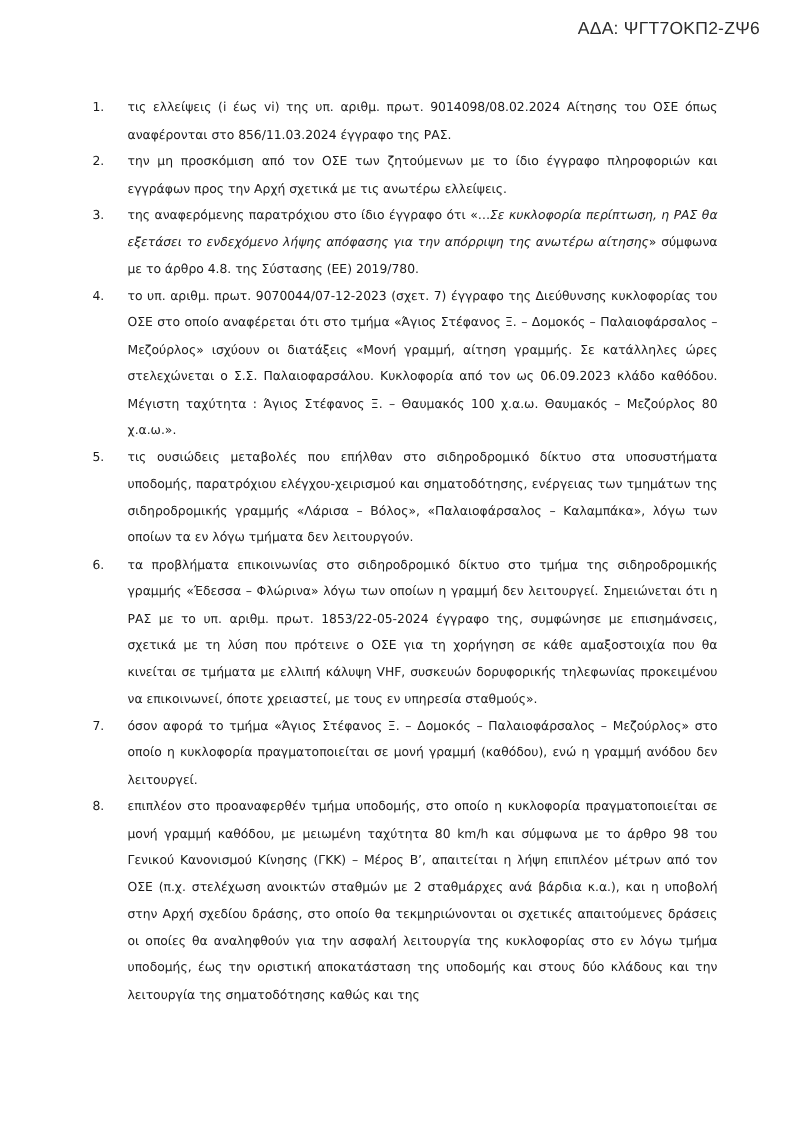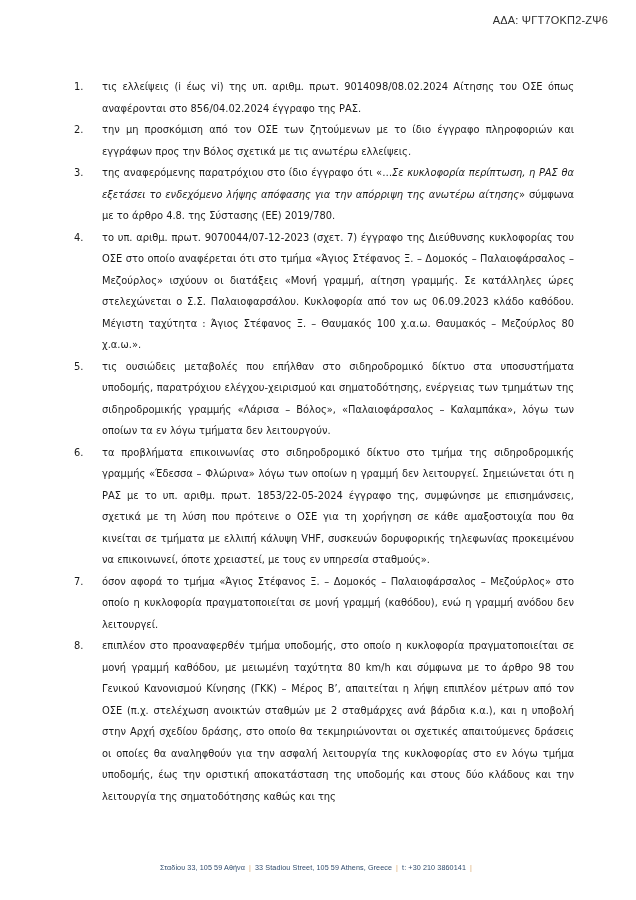--- a/index.html
+++ b/index.html
@@ -18,21 +18,21 @@
     height: 900px;
     background: #ffffff;
     box-sizing: border-box;
     overflow: hidden;
   }
   .ada-header {
     position: absolute;
     top: 14px;
     right: 28px;
     font-family: "Liberation Sans", sans-serif;
-    font-size: 11px;
+    font-size: 14px;
     color: #2b2b2b;
     letter-spacing: 0.2px;
     white-space: nowrap;
   }
   .body-area {
     position: absolute;
     left: 72px;
     right: 62px;
     top: 76px;
   }
@@ -99,31 +99,28 @@
 <body>
 
 <div class="page">
 
   <div class="ada-header">ΑΔΑ: ΨΓΤ7ΟΚΠ2-ΖΨ6</div>
 
   <div class="body-area">
 
 
     <ol class="items">
-        <li><span>τις ελλείψεις (i έως vi) της υπ. αριθμ. πρωτ. 9014098/08.02.2024 Αίτησης του ΟΣΕ όπως αναφέρονται στο 856/04.02.2024 έγγραφο της ΡΑΣ.</span></li>
-        <li><span>την μη προσκόμιση από τον ΟΣΕ των ζητούμενων με το ίδιο έγγραφο πληροφοριών και εγγράφων προς την Βόλος σχετικά με τις ανωτέρω ελλείψεις.</span></li>
+        <li><span>τις ελλείψεις (i έως vi) της υπ. αριθμ. πρωτ. 9014098/08.02.2024 Αίτησης του ΟΣΕ όπως αναφέρονται στο 856/11.03.2024 έγγραφο της ΡΑΣ.</span></li>
+        <li><span>την μη προσκόμιση από τον ΟΣΕ των ζητούμενων με το ίδιο έγγραφο πληροφοριών και εγγράφων προς την Αρχή σχετικά με τις ανωτέρω ελλείψεις.</span></li>
         <li><span>της αναφερόμενης παρατρόχιου στο ίδιο έγγραφο ότι «…</span><span class="it">Σε κυκλοφορία περίπτωση, η ΡΑΣ θα εξετάσει το ενδεχόμενο λήψης απόφασης για την απόρριψη της ανωτέρω αίτησης</span><span>» σύμφωνα με το άρθρο 4.8. της Σύστασης (ΕΕ) 2019/780.</span></li>
         <li><span>το υπ. αριθμ. πρωτ. 9070044/07-12-2023 (σχετ. 7) έγγραφο της Διεύθυνσης κυκλοφορίας του ΟΣΕ στο οποίο αναφέρεται ότι στο τμήμα «Άγιος Στέφανος Ξ. – Δομοκός – Παλαιοφάρσαλος – Μεζούρλος» ισχύουν οι διατάξεις «Μονή γραμμή, αίτηση γραμμής. Σε κατάλληλες ώρες στελεχώνεται ο Σ.Σ. Παλαιοφαρσάλου. Κυκλοφορία από τον ως 06.09.2023 κλάδο καθόδου. Μέγιστη ταχύτητα : Άγιος Στέφανος Ξ. – Θαυμακός 100 χ.α.ω. Θαυμακός – Μεζούρλος 80 χ.α.ω.».</span></li>
         <li><span>τις ουσιώδεις μεταβολές που επήλθαν στο σιδηροδρομικό δίκτυο στα υποσυστήματα υποδομής, παρατρόχιου ελέγχου-χειρισμού και σηματοδότησης, ενέργειας των τμημάτων της σιδηροδρομικής γραμμής «Λάρισα – Βόλος», «Παλαιοφάρσαλος – Καλαμπάκα», λόγω των οποίων τα εν λόγω τμήματα δεν λειτουργούν.</span></li>
         <li><span>τα προβλήματα επικοινωνίας στο σιδηροδρομικό δίκτυο στο τμήμα της σιδηροδρομικής γραμμής «Έδεσσα – Φλώρινα» λόγω των οποίων η γραμμή δεν λειτουργεί. Σημειώνεται ότι η ΡΑΣ με το υπ. αριθμ. πρωτ. 1853/22-05-2024 έγγραφο της, συμφώνησε με επισημάνσεις, σχετικά με τη λύση που πρότεινε ο ΟΣΕ για τη χορήγηση σε κάθε αμαξοστοιχία που θα κινείται σε τμήματα με ελλιπή κάλυψη VHF, συσκευών δορυφορικής τηλεφωνίας προκειμένου να επικοινωνεί, όποτε χρειαστεί, με τους εν υπηρεσία σταθμούς».</span></li>
         <li><span>όσον αφορά το τμήμα «Άγιος Στέφανος Ξ. – Δομοκός – Παλαιοφάρσαλος – Μεζούρλος» στο οποίο η κυκλοφορία πραγματοποιείται σε μονή γραμμή (καθόδου), ενώ η γραμμή ανόδου δεν λειτουργεί.</span></li>
         <li><span>επιπλέον στο προαναφερθέν τμήμα υποδομής, στο οποίο η κυκλοφορία πραγματοποιείται σε μονή γραμμή καθόδου, με μειωμένη ταχύτητα 80 km/h και σύμφωνα με το άρθρο 98 του Γενικού Κανονισμού Κίνησης (ΓΚΚ) – Μέρος Β’, απαιτείται η λήψη επιπλέον μέτρων από τον ΟΣΕ (π.χ. στελέχωση ανοικτών σταθμών με 2 σταθμάρχες ανά βάρδια κ.α.), και η υποβολή στην Αρχή σχεδίου δράσης, στο οποίο θα τεκμηριώνονται οι σχετικές απαιτούμενες δράσεις οι οποίες θα αναληφθούν για την ασφαλή λειτουργία της κυκλοφορίας στο εν λόγω τμήμα υποδομής, έως την οριστική αποκατάσταση της υποδομής και στους δύο κλάδους και την λειτουργία της σηματοδότησης καθώς και της</span></li>
       </ol>
 
   </div>
 
   <div class="footer">
-    <div class="footer-line">
-      <span>Σταδίου 33, 105 59 Αθήνα</span><span class="sep">|</span><span>33 Stadiou Street, 105 59 Athens, Greece</span><span class="sep">|</span><span>t: +30 210 3860141</span><span class="sep">|</span>
-    </div>
   </div>
 
 </div>
 
 </body></html>

